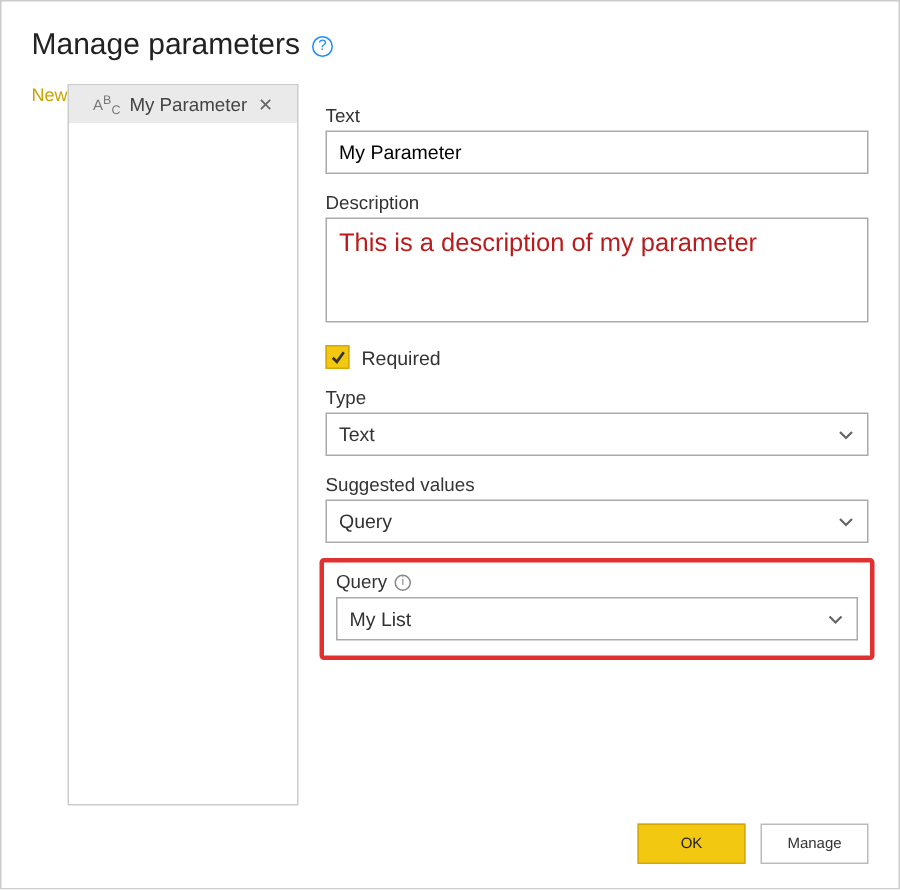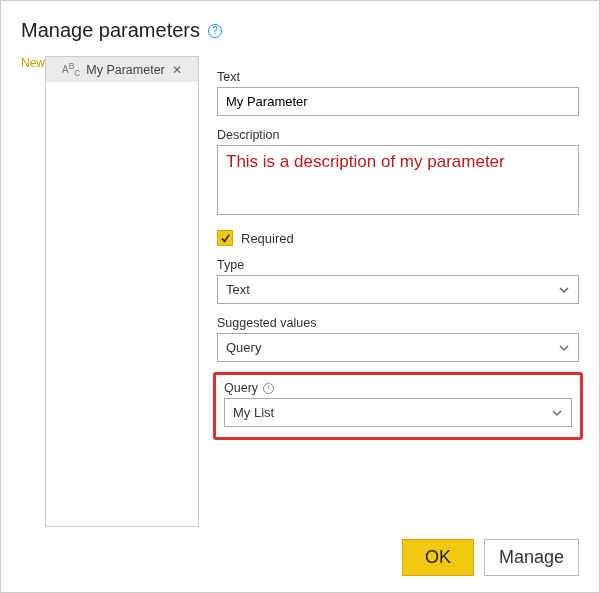--- a/index.html
+++ b/index.html
@@ -169,21 +169,21 @@
   .button-row {
     display: flex;
     justify-content: flex-end;
     gap: 10px;
     margin-top: auto;
     padding-top: 12px;
   }
   .btn {
     min-width: 72px;
     padding: 7px 14px;
-    font-size: 18px;
+    font-size: 10px;
     border: 1px solid #bbb;
     background: #fff;
     cursor: pointer;
     text-align: center;
   }
   .btn-primary {
     background: #f2c811;
     border-color: #d4a800;
     color: #222;
   }

